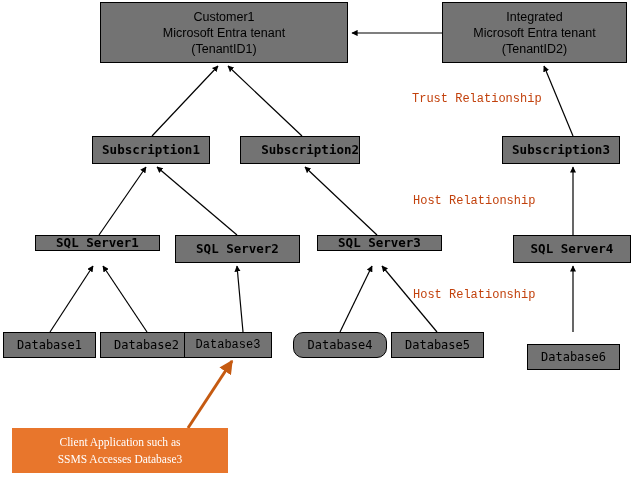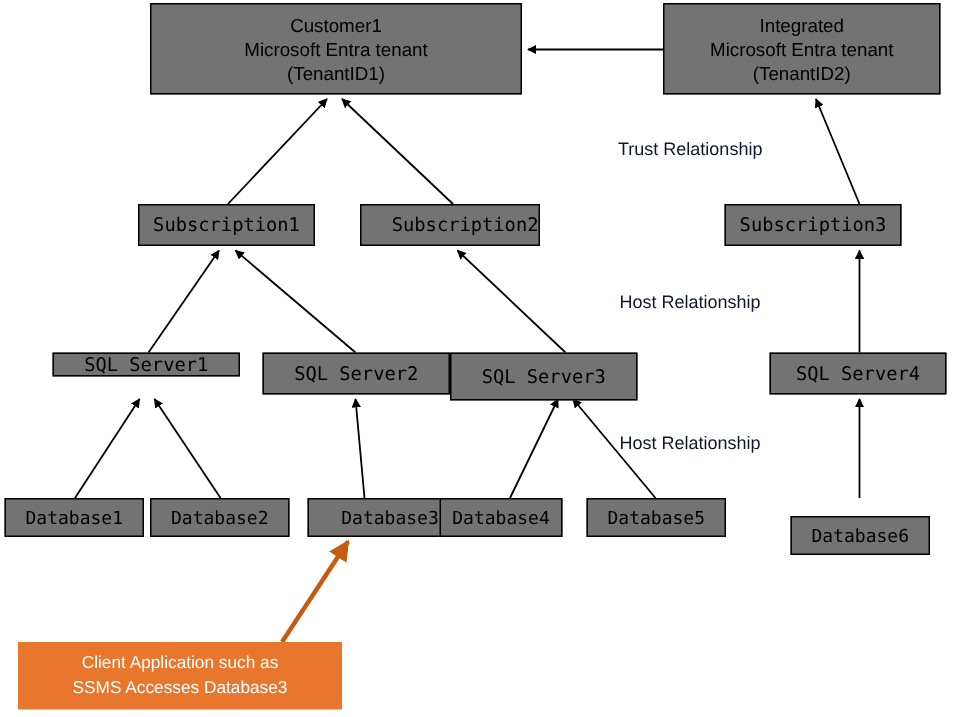--- a/index.html
+++ b/index.html
@@ -39,43 +39,44 @@
     font-family: "Liberation Sans", sans-serif;
     font-size: 12.5px;
     line-height: 16px;
   }
   .node-tenant .ln { display: block; white-space: nowrap; }
   .node-mono {
     font-family: "DejaVu Sans Mono", monospace;
     font-size: 12.5px;
     line-height: 14px;
     white-space: nowrap;
+    font-weight: bold;
   }
   .node-db {
     font-family: "DejaVu Sans Mono", monospace;
     font-size: 12px;
     line-height: 14px;
     white-space: nowrap;
     justify-content: center;
   }
   .edge-label {
     position: absolute;
-    color: #0f172a;
-    font-family: Liberation Sans, sans-serif;
+    color: #c2410c;
+    font-family: Liberation Mono, monospace;
     font-size: 12px;
     line-height: 14px;
     white-space: nowrap;
     z-index: 2;
   }
   .callout {
     position: absolute;
     box-sizing: border-box;
     background: #E8762C;
     color: #ffffff;
-    font-family: Liberation Sans, sans-serif;
+    font-family: Liberation Serif, serif;
     font-size: 11.5px;
     line-height: 17px;
     display: flex;
     flex-direction: column;
     align-items: center;
     justify-content: center;
     z-index: 3;
   }
   .callout .ln { display: block; white-space: nowrap; }
 </style>
@@ -124,45 +125,45 @@
         <span class="ln">Integrated</span>
         <span class="ln">Microsoft Entra tenant</span>
         <span class="ln">(TenantID2)</span>
       </div>
       <div class="node node-mono" style="left: 92px; top: 136px; width: 118px; height: 28px;">
         <span class="ln">Subscription1</span>
       </div>
       <div class="node node-mono" style="left: 240px; top: 136px; width: 120px; height: 28px; align-items: flex-end;">
         <span class="ln">Subscription2</span>
       </div>
-      <div class="node node-mono" style="left: 483px; top: 136px; width: 118px; height: 28px;">
+      <div class="node node-mono" style="left: 502px; top: 136px; width: 118px; height: 28px;">
         <span class="ln">Subscription3</span>
       </div>
       <div class="node node-mono" style="left: 35px; top: 235px; width: 125px; height: 16px;">
         <span class="ln">SQL Server1</span>
       </div>
       <div class="node node-mono" style="left: 175px; top: 235px; width: 125px; height: 28px;">
         <span class="ln">SQL Server2</span>
       </div>
-      <div class="node node-mono" style="left: 300px; top: 235px; width: 125px; height: 32px;">
+      <div class="node node-mono" style="left: 317px; top: 235px; width: 125px; height: 16px;">
         <span class="ln">SQL Server3</span>
       </div>
       <div class="node node-mono" style="left: 513px; top: 235px; width: 118px; height: 28px;">
         <span class="ln">SQL Server4</span>
       </div>
       <div class="node node-db" style="left: 3px; top: 332px; width: 93px; height: 26px;">
         <span class="ln">Database1</span>
       </div>
       <div class="node node-db" style="left: 100px; top: 332px; width: 93px; height: 26px;">
         <span class="ln">Database2</span>
       </div>
-      <div class="node node-db" style="left: 205px; top: 332px; width: 110px; height: 26px;">
+      <div class="node node-db" style="left: 184px; top: 332px; width: 88px; height: 26px; font-family: Liberation Mono, monospace;">
         <span class="ln">Database3</span>
       </div>
-      <div class="node node-db" style="left: 293px; top: 332px; width: 82px; height: 26px;">
+      <div class="node node-db" style="left: 293px; top: 332px; width: 94px; height: 26px; border-radius: 10px;">
         <span class="ln">Database4</span>
       </div>
       <div class="node node-db" style="left: 391px; top: 332px; width: 93px; height: 26px;">
         <span class="ln">Database5</span>
       </div>
       <div class="node node-db" style="left: 527px; top: 332px; width: 93px; height: 26px; margin-top: 12px;">
         <span class="ln">Database6</span>
       </div>
     </div>
   <div id="label-layer">

